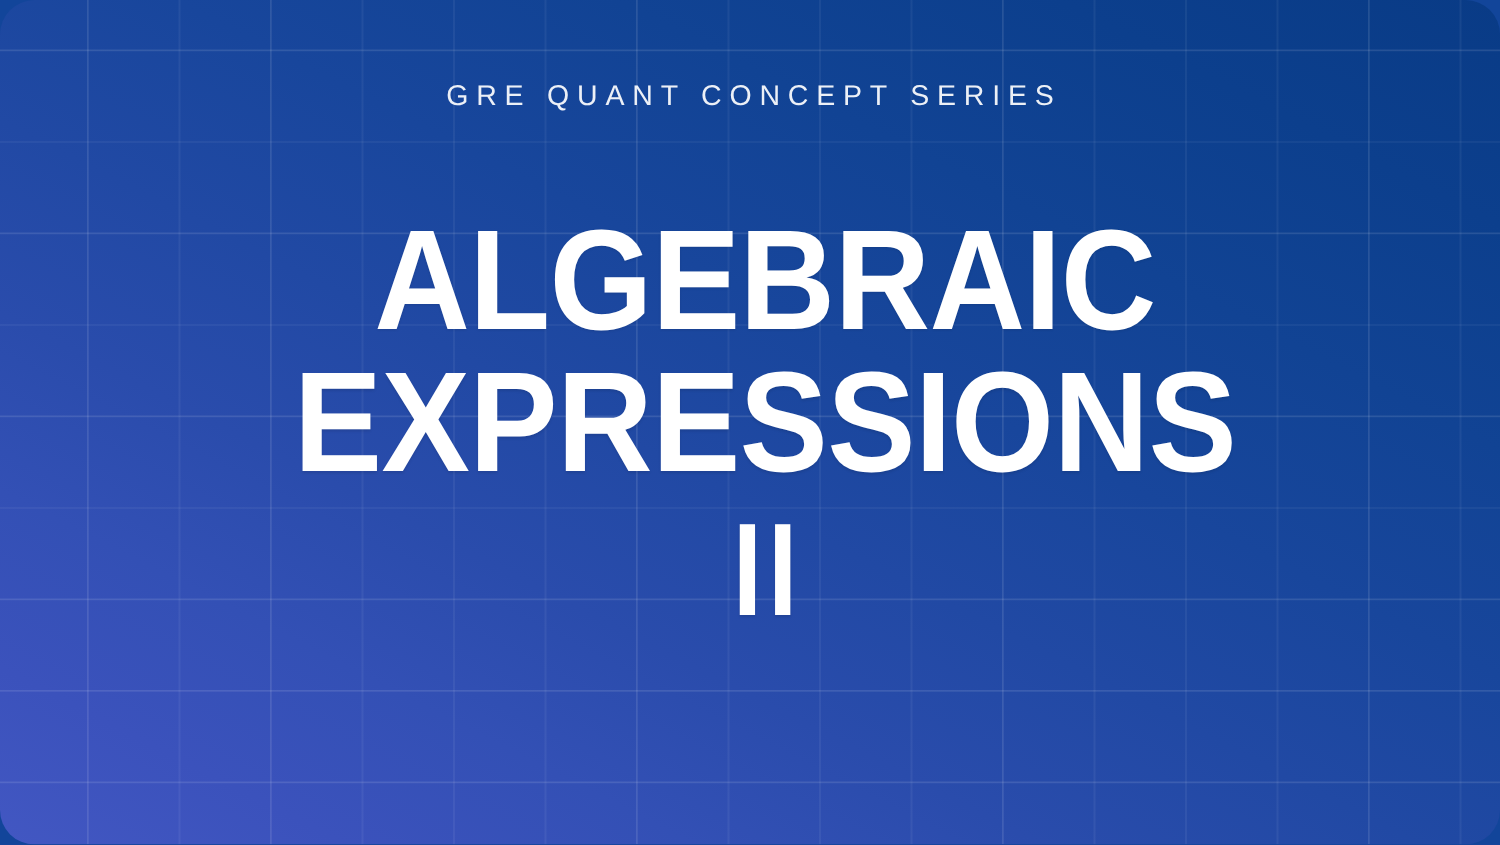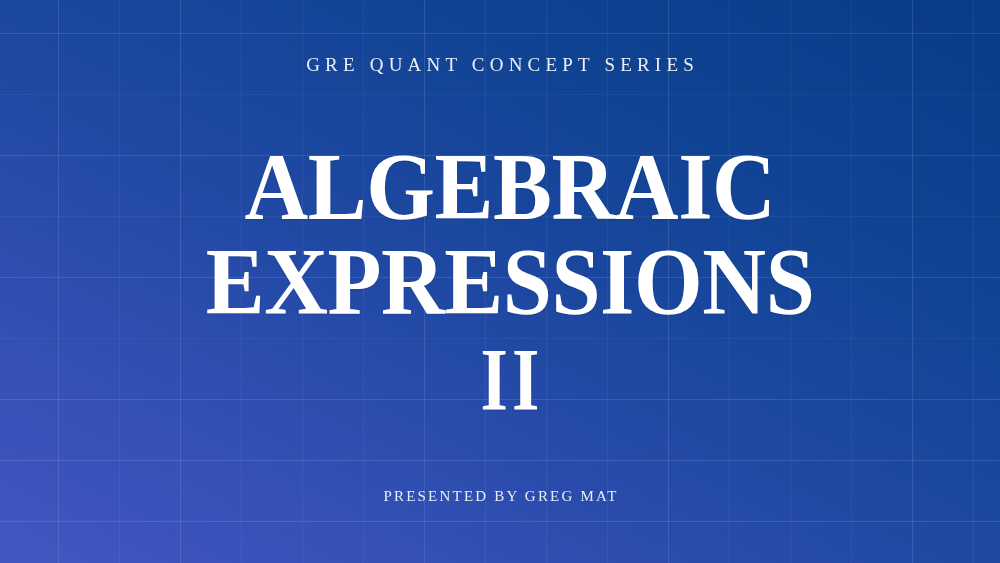--- a/index.html
+++ b/index.html
@@ -6,34 +6,35 @@
     margin: 0;
     padding: 0;
     background: #12459a;
   }
 
   #slide {
     position: relative;
     width: 1000px;
     height: 563px;
     overflow: hidden;
-    font-family: Liberation Serif, serif;
+    font-family: Liberation Sans, sans-serif;
     background-color: #1a49a0;
     
     background-image:
       linear-gradient(27deg,
         #4257c2 0%,
         #3b52bc 11%,
         #3350b5 22%,
         #2a4cac 33%,
         #2149a4 45%,
         #18469c 58%,
         #114394 72%,
         #0c3f8d 86%,
         #093b86 100%);
+    border-radius: 23px;
   }
 
   
   #grid {
     position: absolute;
     inset: 0;
     background-image:
       linear-gradient(to right, rgba(255,255,255,0.055) 1px, transparent 1px),
       linear-gradient(to bottom, rgba(255,255,255,0.045) 1px, transparent 1px);
     background-size: 61px 61px;
@@ -156,16 +157,15 @@
   <div id="content">
 
     <div class="kicker">GRE QUANT CONCEPT SERIES</div>
 
     <div class="title-block">
       <span class="title-line title-line-1">ALGEBRAIC</span>
       <span class="title-line title-line-2">EXPRESSIONS</span>
       <span class="title-line title-line-3">II</span>
     </div>
 
-    <div class="footer">PRESENTED BY GREG MAT</div>
 
   </div>
 </div>
 
 </body></html>

